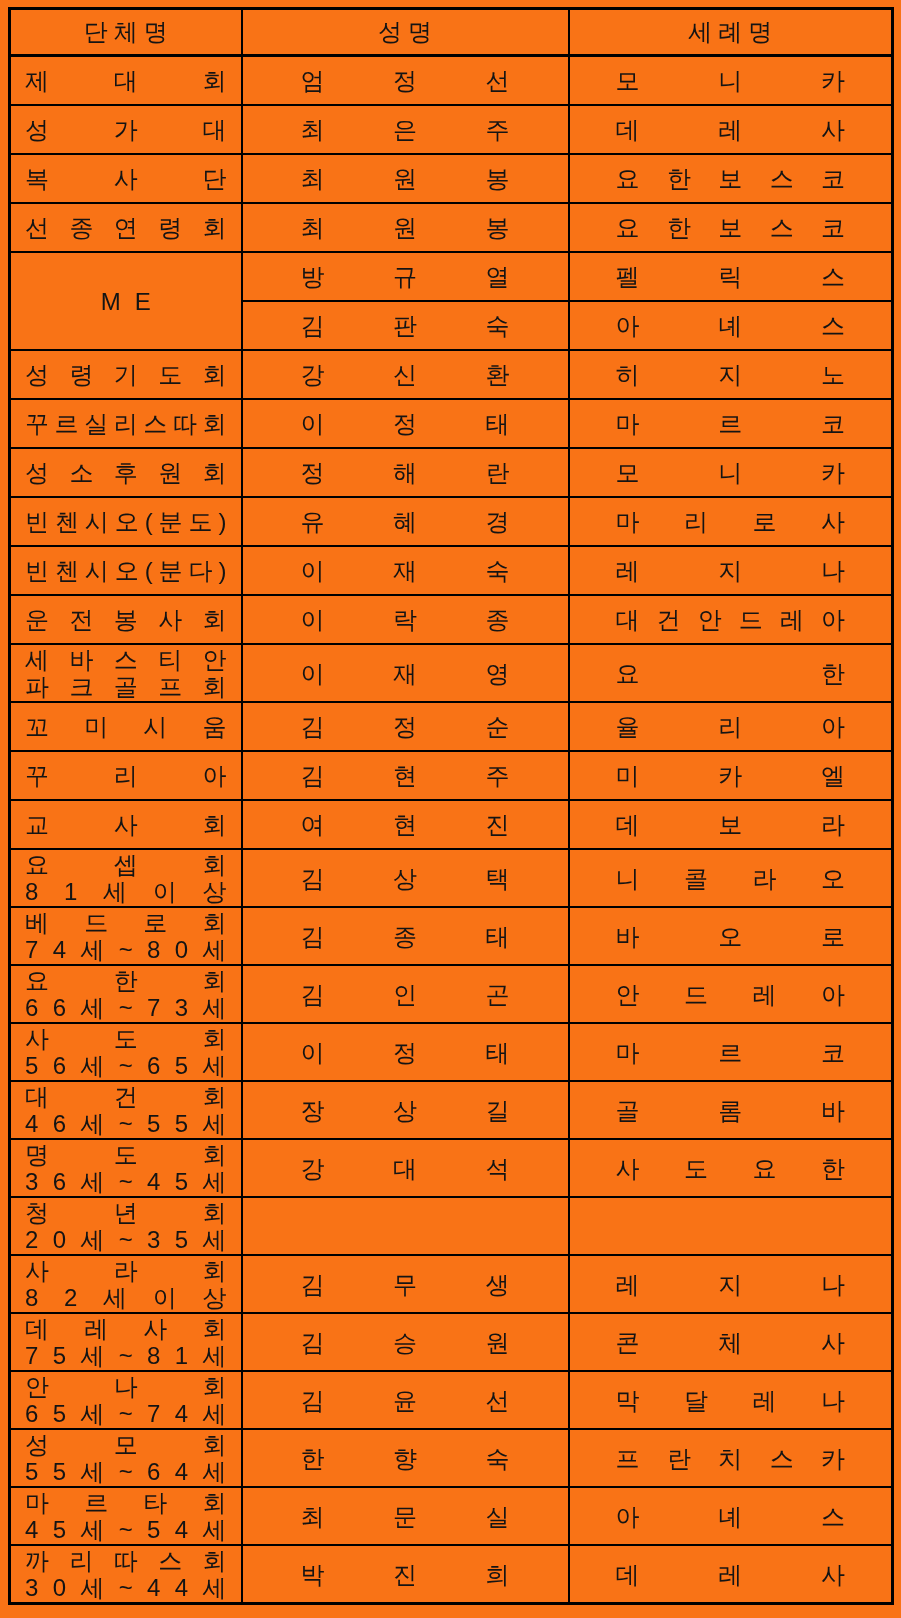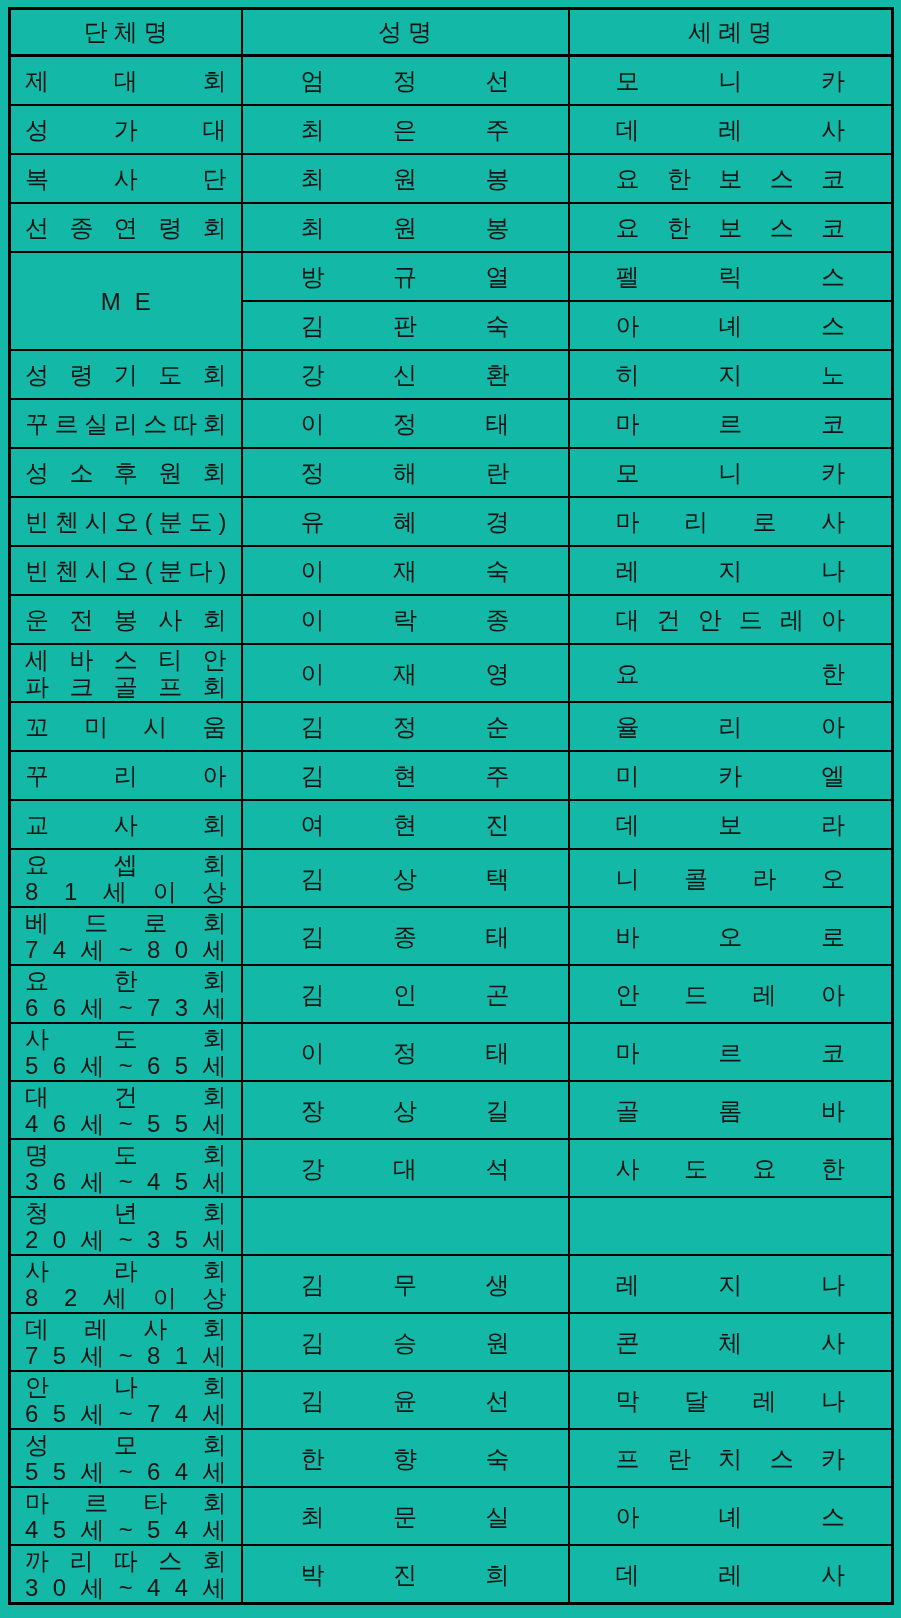--- a/index.html
+++ b/index.html
@@ -5,21 +5,21 @@
   html, body {
     margin: 0;
     padding: 0;
     background: #ffffff;
     font-family: "Liberation Sans", sans-serif;
     color: #141414;
   }
   .page {
     width: 901px;
     height: 1618px;
-    background: #14b8a6;
+    background: #f97316;
     box-sizing: border-box;
     padding: 7px 16px 0 8px;
   }
   table.roster {
     border-collapse: collapse;
     table-layout: fixed;
     width: 883px;
     border: 3px solid #000000;
   }
   col.c1 { width: 232px; }

